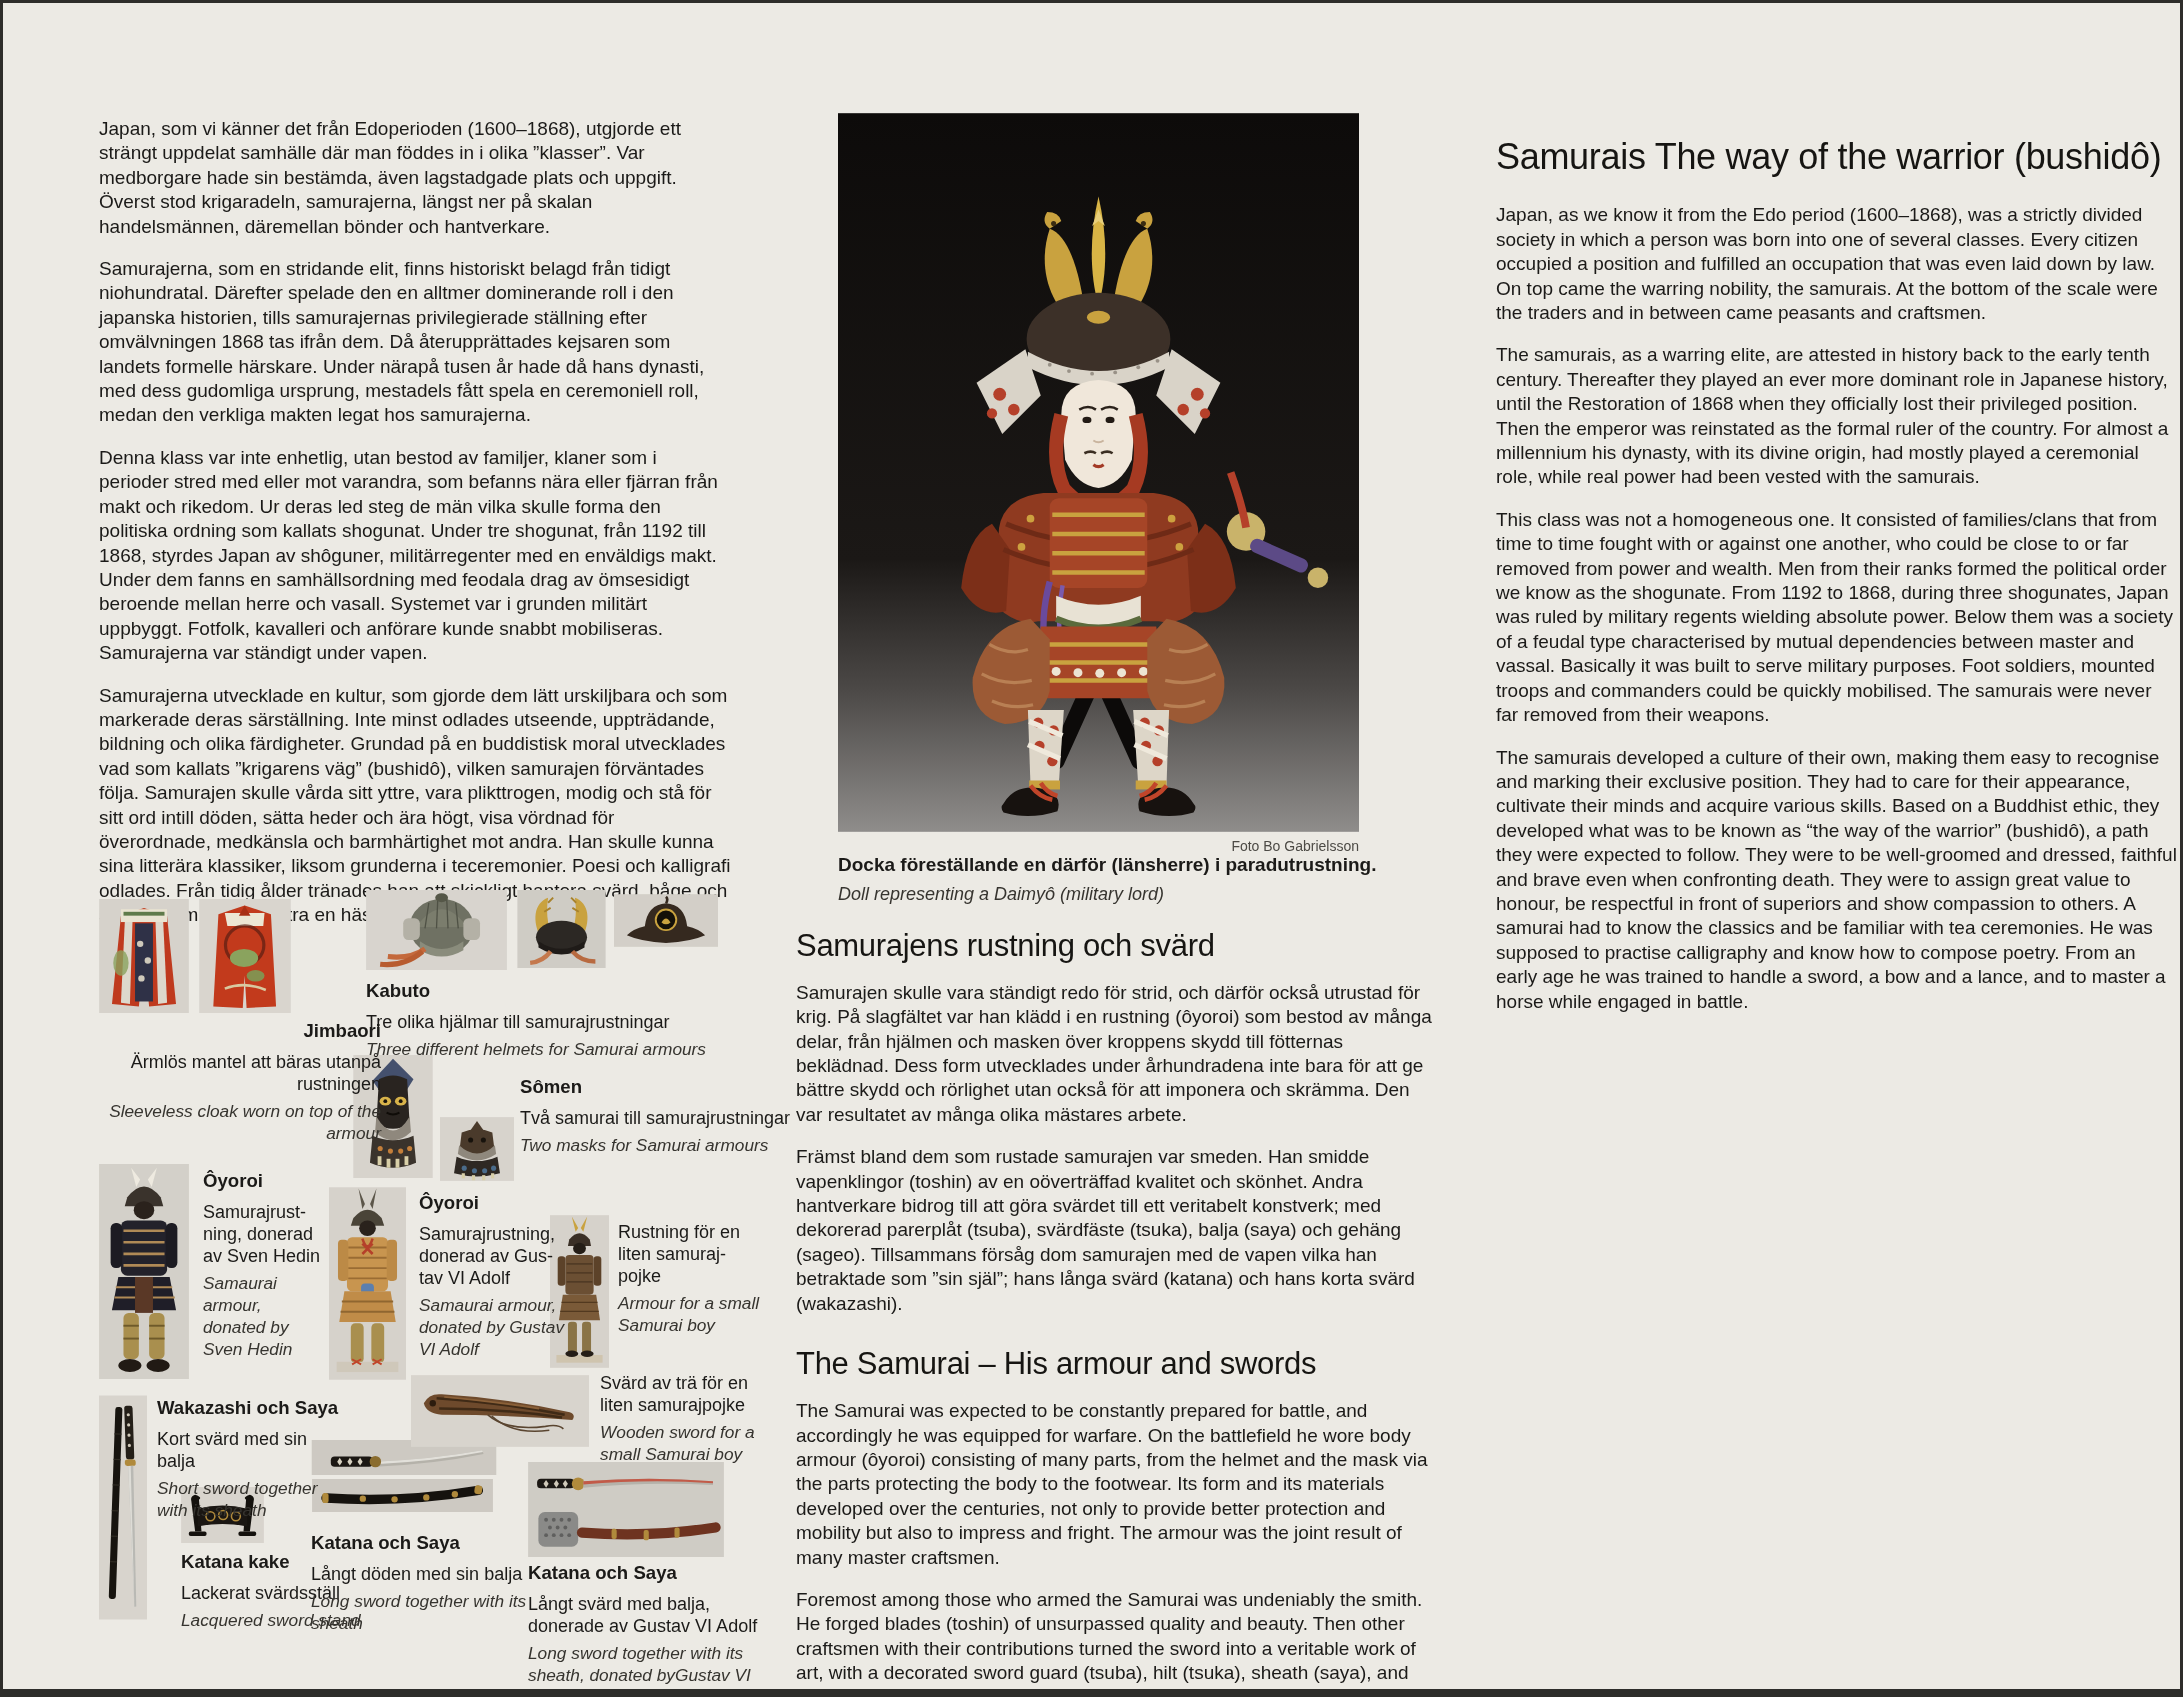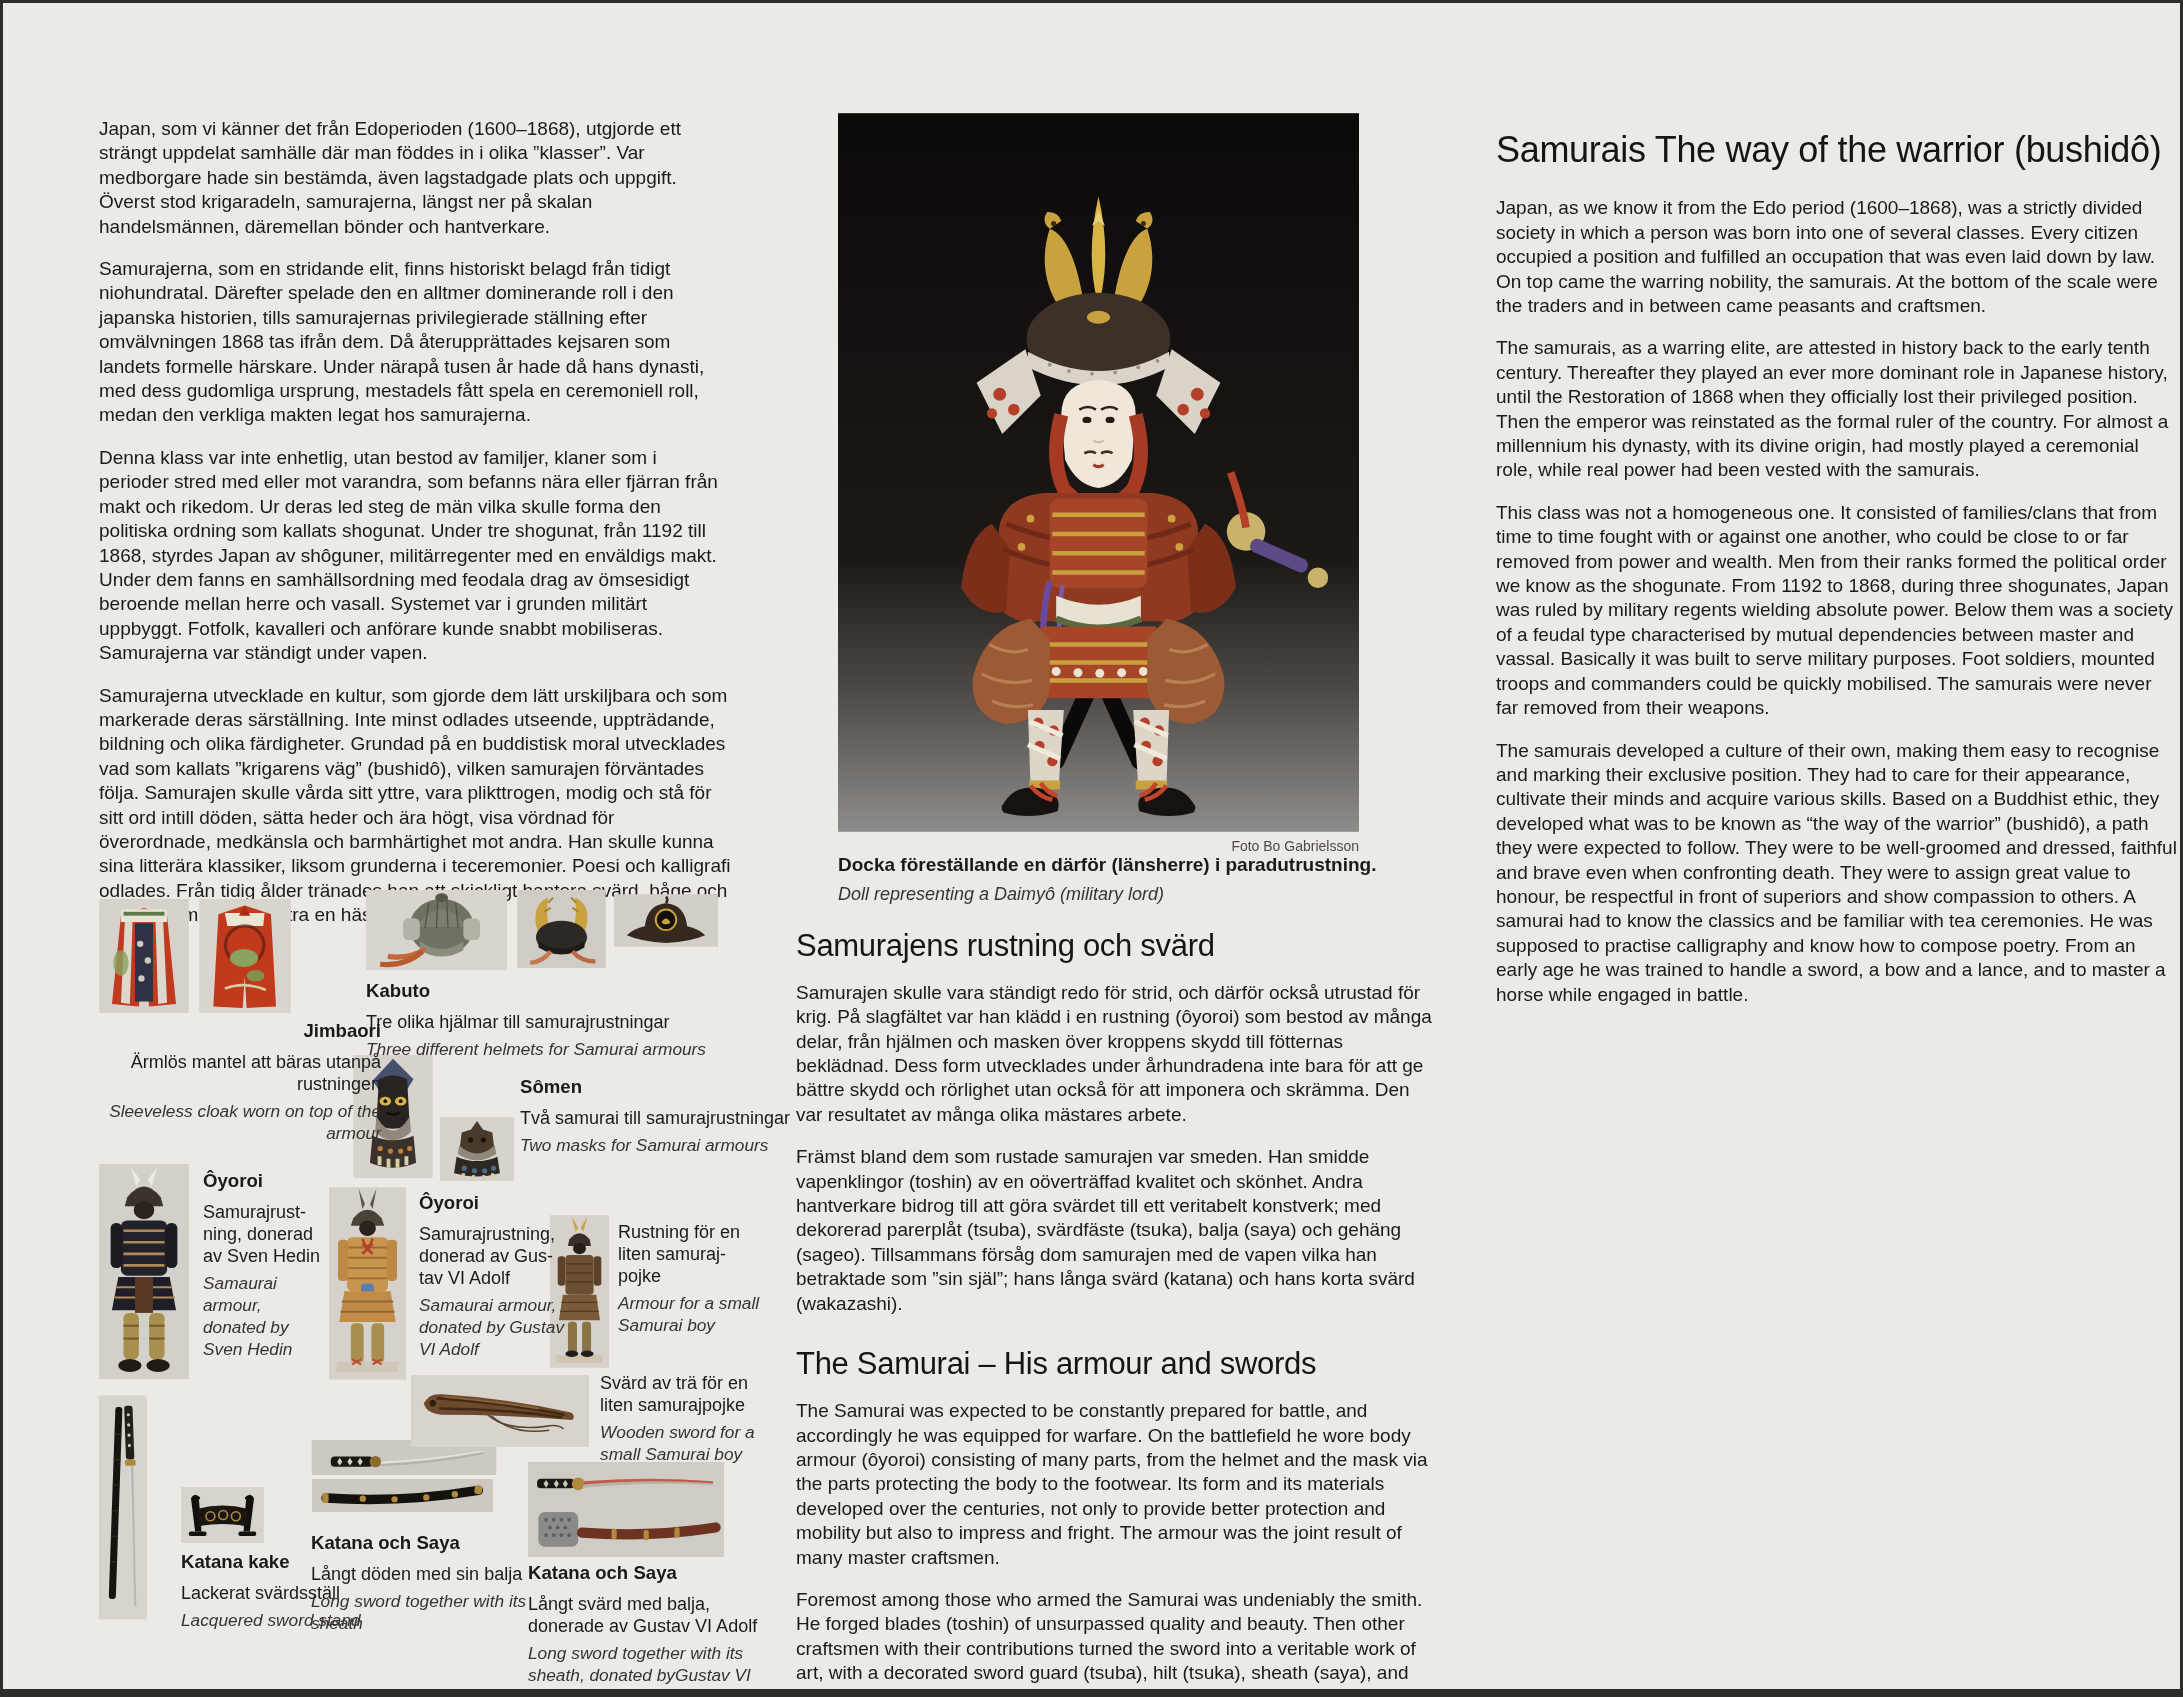--- a/index.html
+++ b/index.html
@@ -393,20 +393,25 @@
     <div class="t">Ôyoroi</div>
     <div class="sv">Samurajrustning, donerad av Gus-tav VI Adolf</div>
     <div class="en">Samaurai armour, donated by Gustav VI Adolf</div>
   </div>
 
   <div class="abs cap" style="left:615px;top:1218px;width:144px;">
     <div class="sv">Rustning för en liten samuraj-pojke</div>
     <div class="en">Armour for a small Samurai boy</div>
   </div>
 
+  <div class="abs cap" style="left:154px;top:1394px;width:193px;">
+    <div class="t">Wakazashi och Saya</div>
+    <div class="sv">Kort svärd med sin balja</div>
+    <div class="en">Short sword together with its sheath</div>
+  </div>
 
   <div class="abs cap" style="left:178px;top:1548px;width:193px;">
     <div class="t">Katana kake</div>
     <div class="sv">Lackerat svärdsställ</div>
     <div class="en">Lacquered sword stand</div>
   </div>
 
   <div class="abs cap" style="left:308px;top:1529px;width:250px;">
     <div class="t">Katana och Saya</div>
     <div class="sv">Långt döden med sin balja</div>
@@ -573,21 +578,21 @@
 
   <div class="abs body" style="left:793px;top:902px;width:639px;">
     <h2 class="h2">Samurajens rustning och svärd</h2>
     <p>Samurajen skulle vara ständigt redo för strid, och därför också utrustad för krig. På slagfältet var han klädd i en rustning (ôyoroi) som bestod av många delar, från hjälmen och masken över kroppens skydd till fötternas beklädnad. Dess form utvecklades under århundradena inte bara för att ge bättre skydd och rörlighet utan också för att imponera och skrämma. Den var resultatet av många olika mästares arbete.</p>
     <p>Främst bland dem som rustade samurajen var smeden. Han smidde vapenklingor (toshin) av en oöverträffad kvalitet och skönhet. Andra hantverkare bidrog till att göra svärdet till ett veritabelt konstverk; med dekorerad parerplåt (tsuba), svärdfäste (tsuka), balja (saya) och gehäng (sageo). Tillsammans försåg dom samurajen med de vapen vilka han betraktade som ”sin själ”; hans långa svärd (katana) och hans korta svärd (wakazashi).</p>
     <h2 class="h2" style="margin-top:29.5px;">The Samurai – His armour and swords</h2>
     <p>The Samurai was expected to be constantly prepared for battle, and accordingly he was equipped for warfare. On the battlefield he wore body armour (ôyoroi) consisting of many parts, from the helmet and the mask via the parts protecting the body to the footwear. Its form and its materials developed over the centuries, not only to provide better protection and mobility but also to impress and fright. The armour was the joint result of many master craftsmen.</p>
     <p>Foremost among those who armed the Samurai was undeniably the smith. He forged blades (toshin) of unsurpassed quality and beauty. Then other craftsmen with their contributions turned the sword into a veritable work of art, with a decorated sword guard (tsuba), hilt (tsuka), sheath (saya), and braided cord (sageo). Together they supplied the samurai the weapons he regarded as “his soul”: his long sword (katana) and his short sword (wakazashi).</p>
   </div>
 
-  <div class="abs body" style="left:1493px;top:124px;width:682px;">
+  <div class="abs body" style="left:1493px;top:131px;width:682px;">
     <h1 class="h1">Samurais The way of the warrior (bushidô)</h1>
     <p>Japan, as we know it from the Edo period (1600–1868), was a strictly divided society in which a person was born into one of several classes. Every citizen occupied a position and fulfilled an occupation that was even laid down by law. On top came the warring nobility, the samurais. At the bottom of the scale were the traders and in between came peasants and craftsmen.</p>
     <p>The samurais, as a warring elite, are attested in history back to the early tenth century. Thereafter they played an ever more dominant role in Japanese history, until the Restoration of 1868 when they officially lost their privileged position. Then the emperor was reinstated as the formal ruler of the country. For almost a millennium his dynasty, with its divine origin, had mostly played a ceremonial role, while real power had been vested with the samurais.</p>
     <p>This class was not a homogeneous one. It consisted of families/clans that from time to time fought with or against one another, who could be close to or far removed from power and wealth. Men from their ranks formed the political order we know as the shogunate. From 1192 to 1868, during three shogunates, Japan was ruled by military regents wielding absolute power. Below them was a society of a feudal type characterised by mutual dependencies between master and vassal. Basically it was built to serve military purposes. Foot soldiers, mounted troops and commanders could be quickly mobilised. The samurais were never far removed from their weapons.</p>
     <p>The samurais developed a culture of their own, making them easy to recognise and marking their exclusive position. They had to care for their appearance, cultivate their minds and acquire various skills. Based on a Buddhist ethic, they developed what was to be known as “the way of the warrior” (bushidô), a path they were expected to follow. They were to be well-groomed and dressed, faithful and brave even when confronting death. They were to assign great value to honour, be respectful in front of superiors and show compassion to others. A samurai had to know the classics and be familiar with tea ceremonies. He was supposed to practise calligraphy and know how to compose poetry. From an early age he was trained to handle a sword, a bow and a lance, and to master a horse while engaged in battle.</p>
   </div>
 
 </div>
 
 

